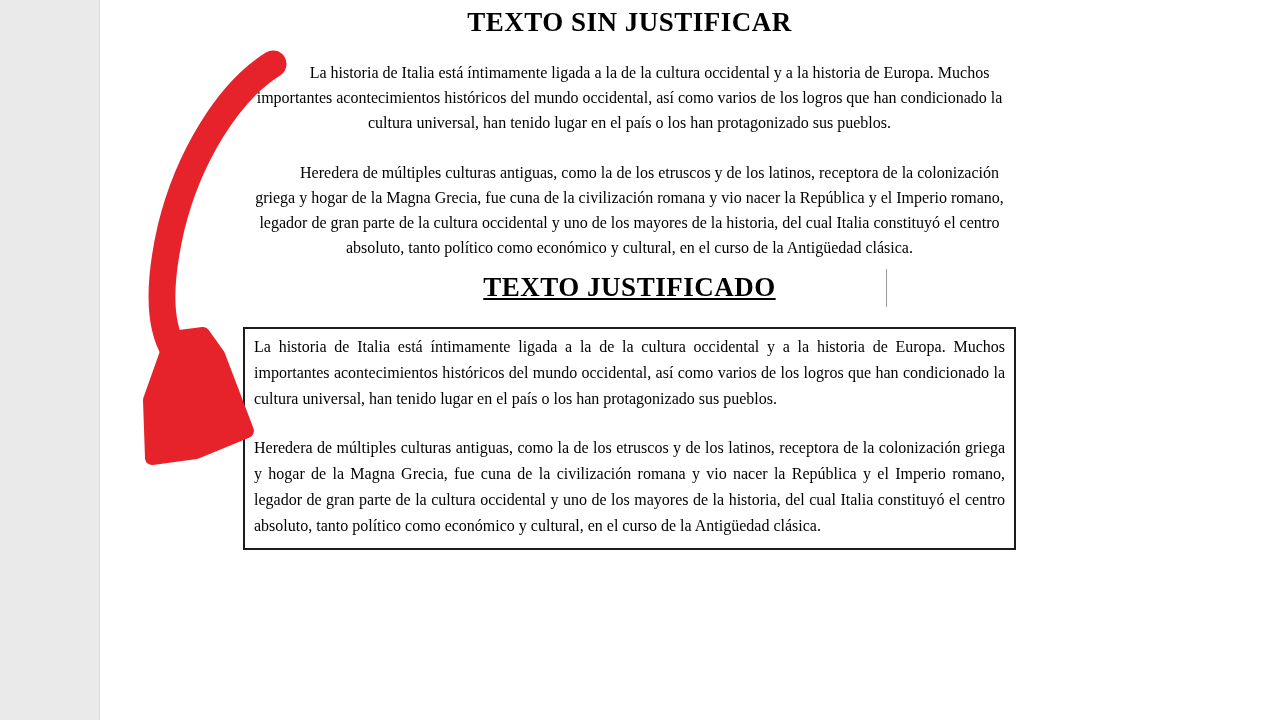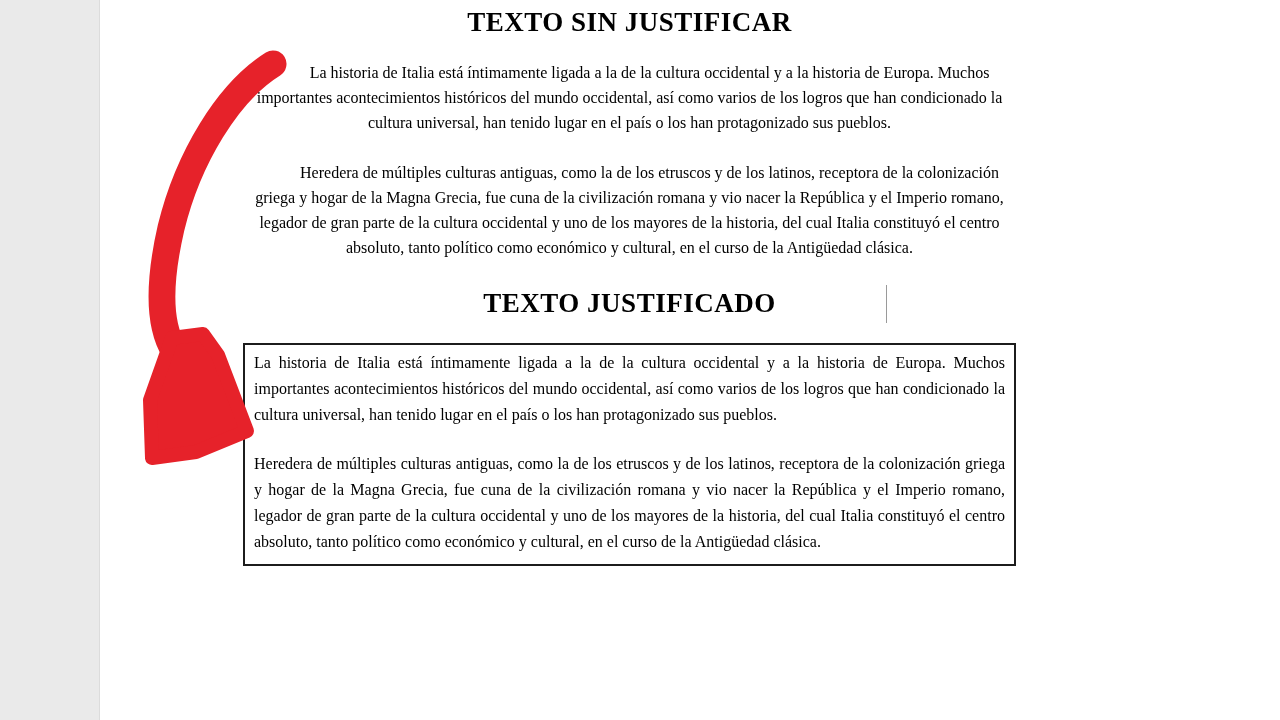--- a/index.html
+++ b/index.html
@@ -24,21 +24,21 @@
   .text-cursor {
     position: absolute; top: -2px; left: 643px; width: 1px; height: 38px;
     background: #9a9a9a;
   }
 
   .para { font-size: 16px; line-height: 25px; color: #000000; }
   .para-center { text-align: center; text-indent: 40px; padding: 0 7px; }
   .p1 { margin-top: 22px; }
   .p2 { margin-top: 25px; }
 
-  .title-2 { margin-top: 27px; }
+  .title-2 { margin-top: 11px; text-decoration: underline; }
 
   .justified-box {
     margin-top: 24px;
     border: 2px solid #1c1c1c;
     padding: 5px 9px 9px 9px;
   }
   .para-justify { text-align: justify; line-height: 26px; text-indent: 0; }
   .jp2 { margin-top: 23px; }
 
   .arrow-overlay {

